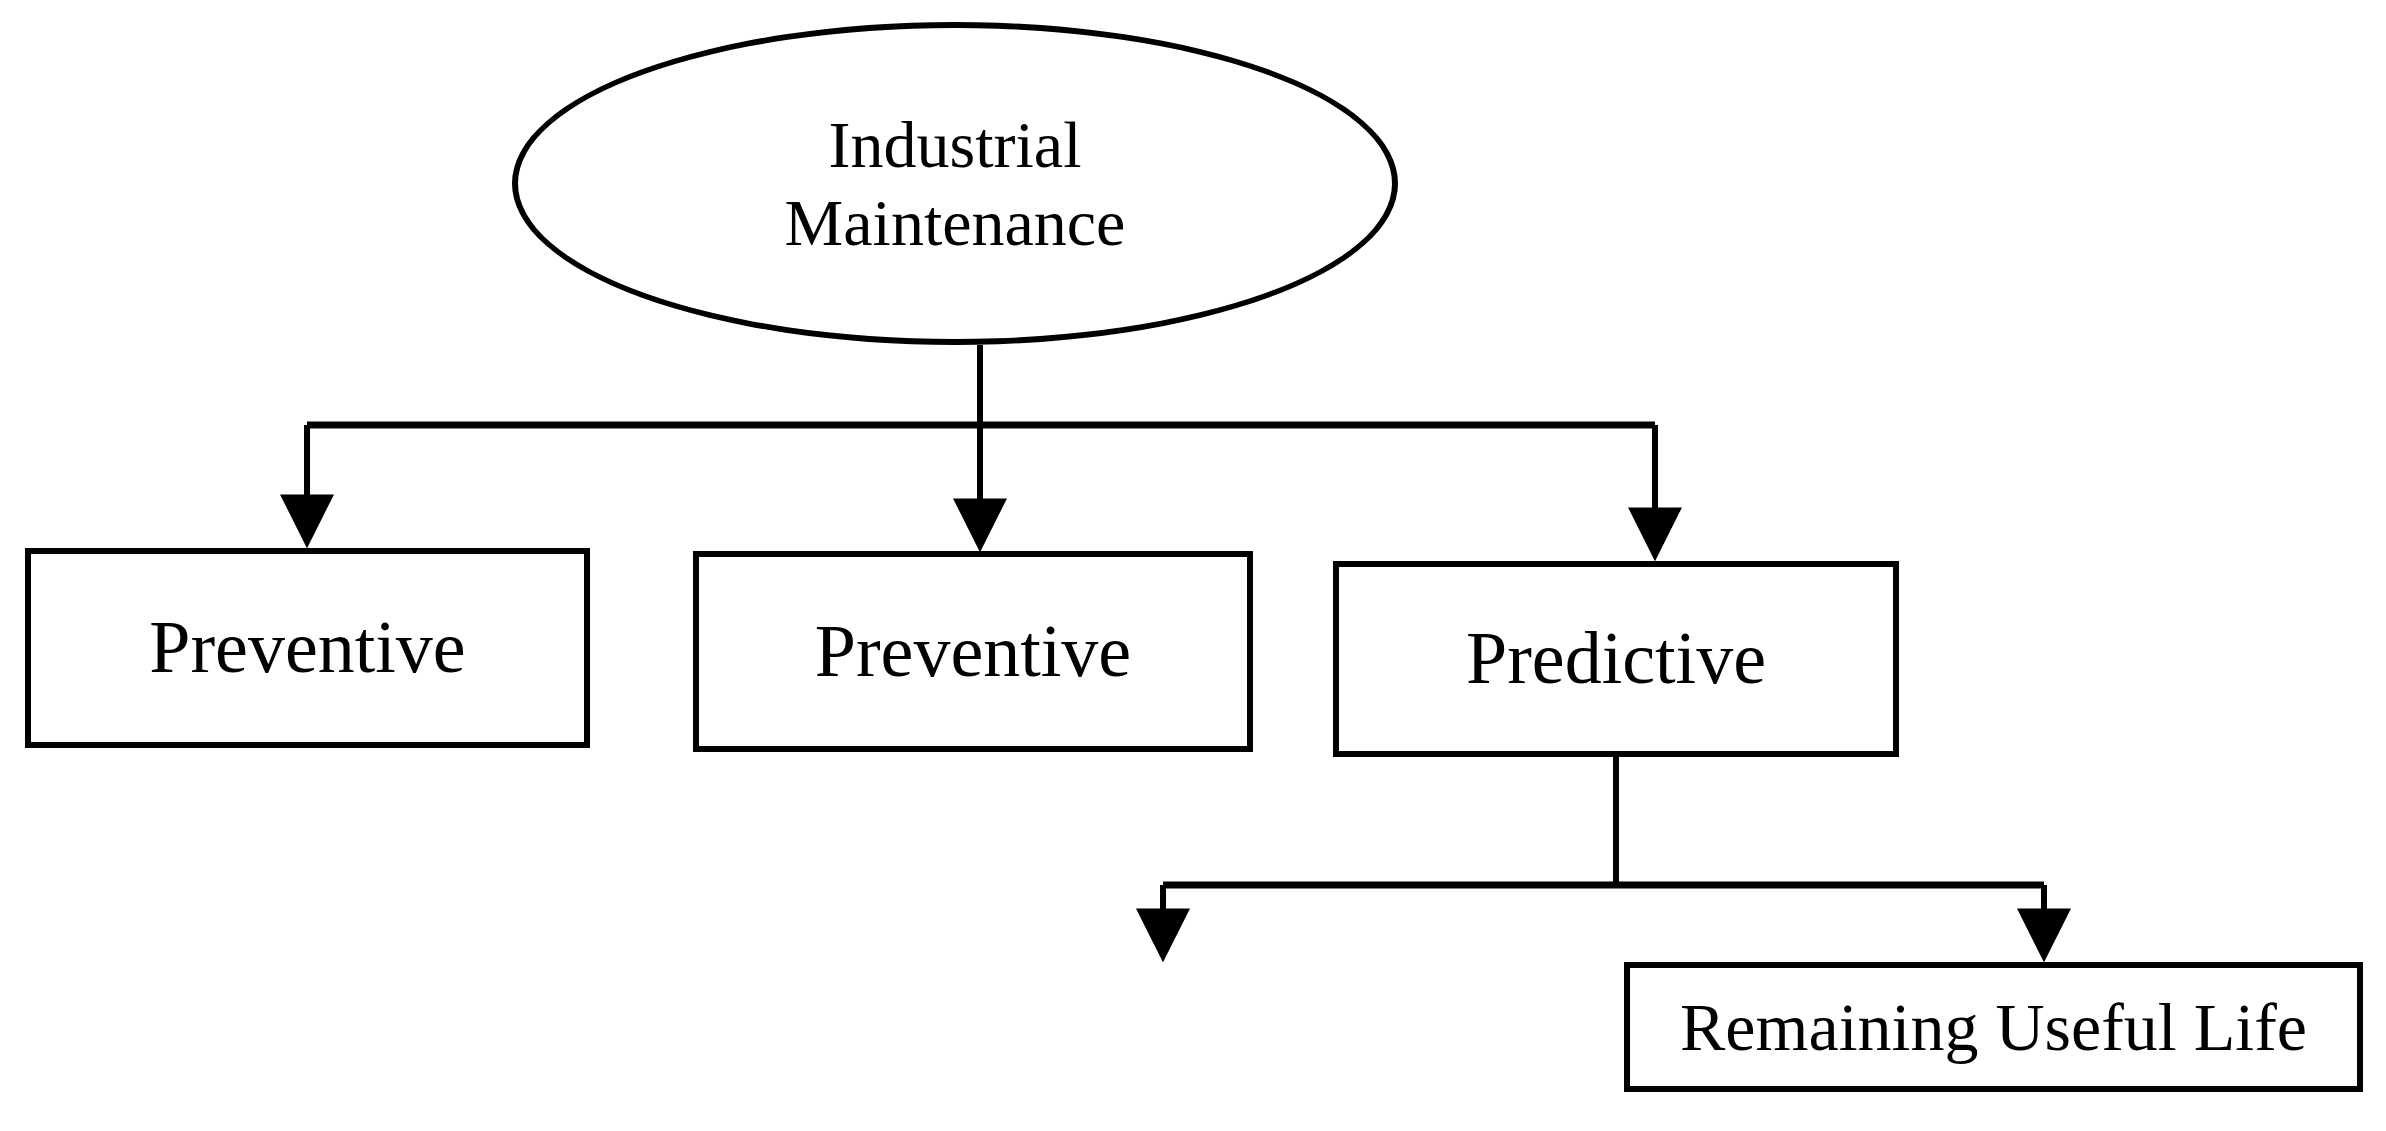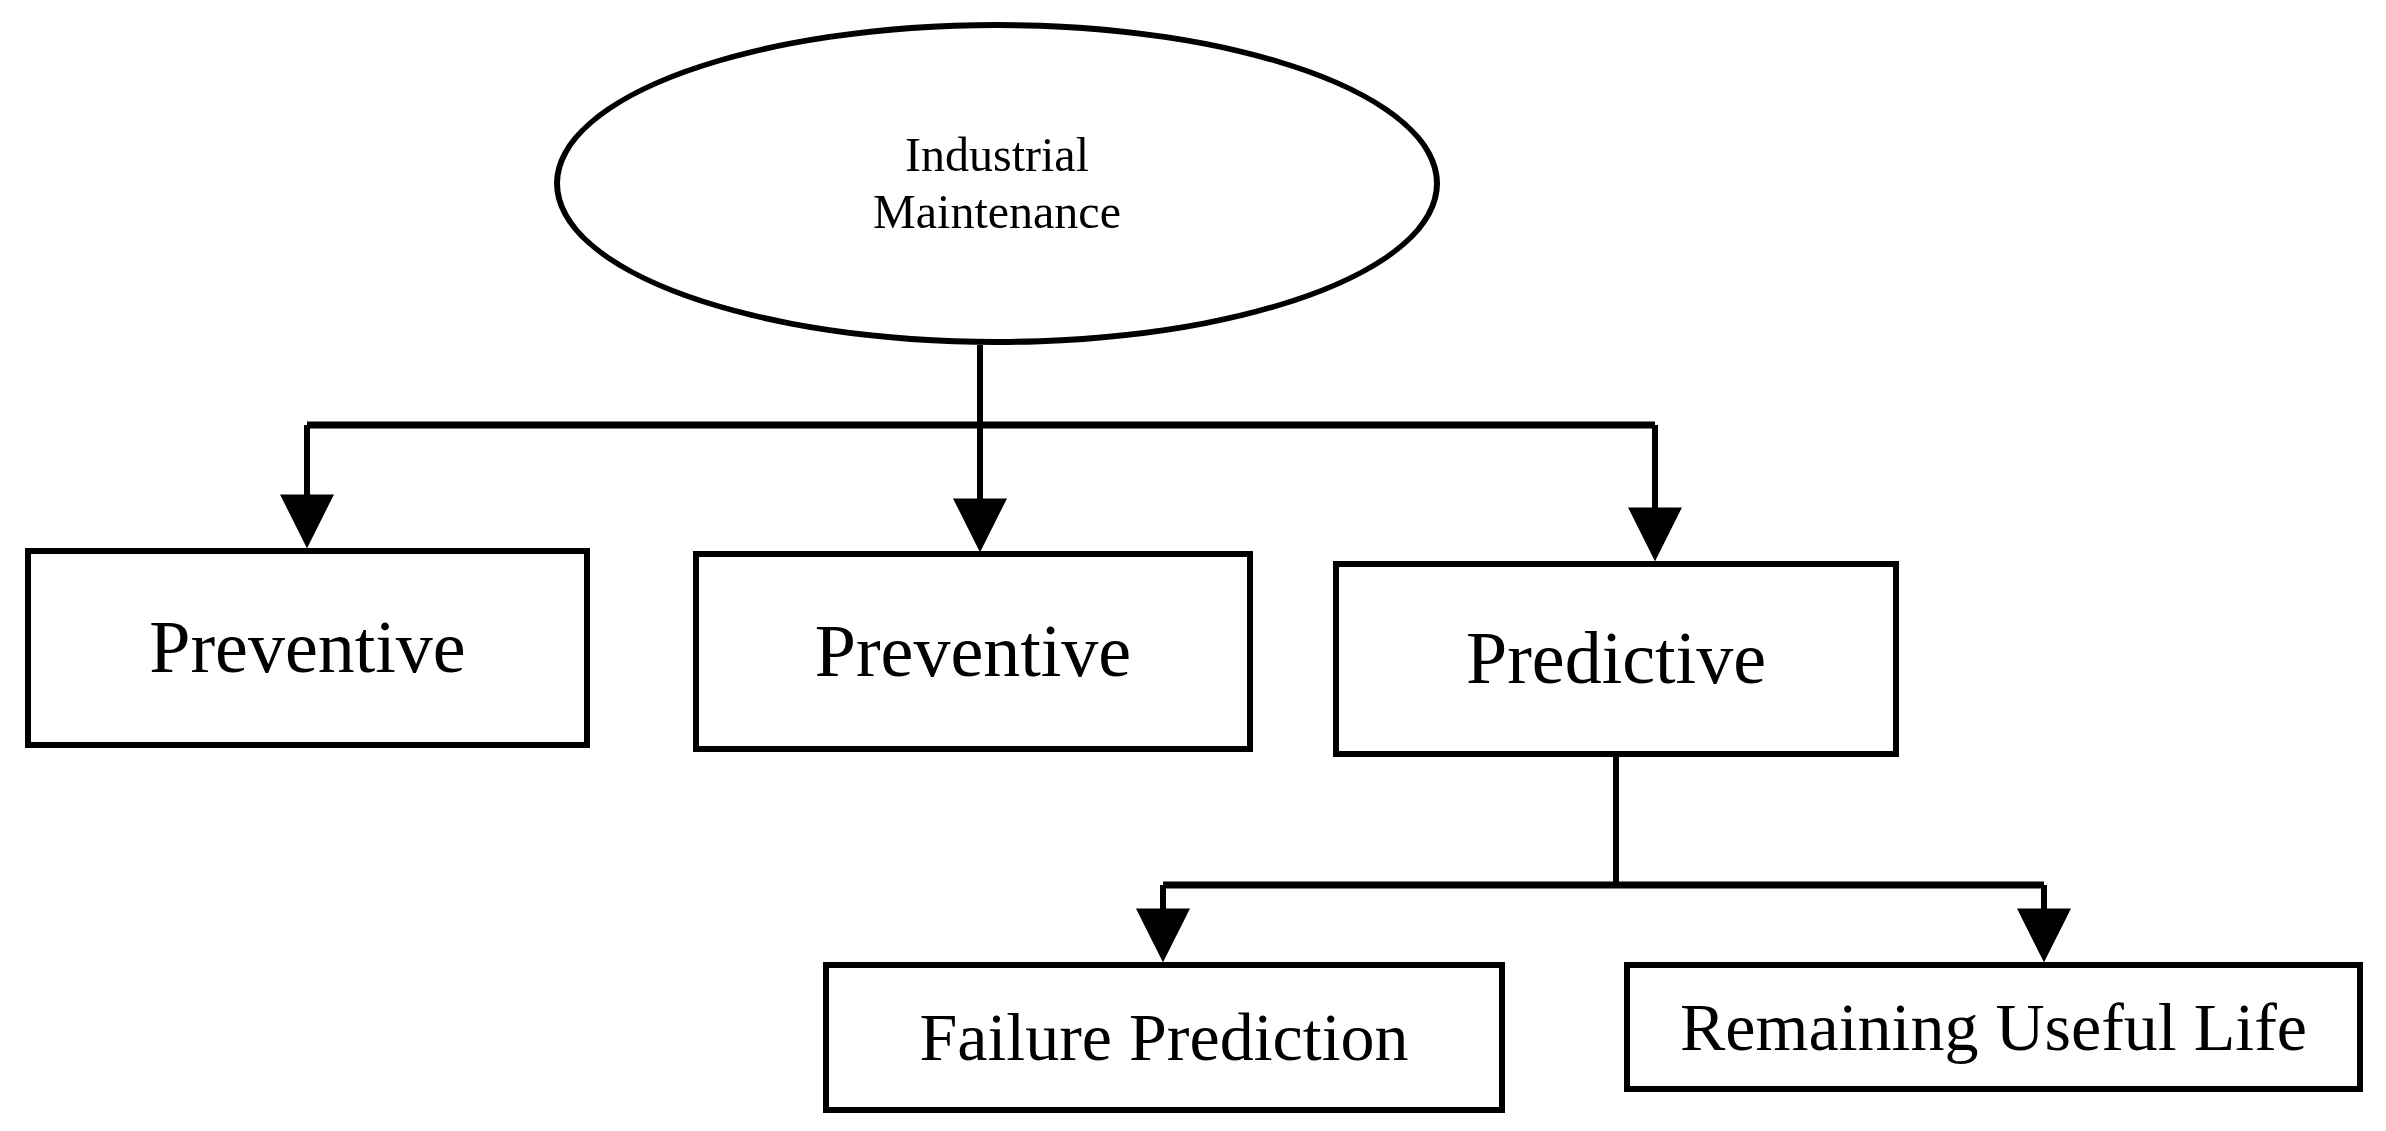--- a/index.html
+++ b/index.html
@@ -48,23 +48,23 @@
   }
   .node-label {
     display: block;
     width: 100%;
     padding: 0 10px;
     box-sizing: border-box;
   }
 
   
   #node-root {
-    left: 554px;  top: 22px;
+    left: 512px;  top: 22px;
     width: 886px; height: 323px;
-    font-size: 48px;
+    font-size: 66px;
   }
   #node-corrective {
     left: 25px;   top: 548px;
     width: 565px; height: 200px;
     font-size: 74px;
   }
   #node-preventive {
     left: 693px;  top: 551px;
     width: 560px; height: 201px;
     font-size: 74px;
@@ -126,21 +126,18 @@
   </div>
 
   <div class="node node-box" id="node-predictive">
     <span class="node-label">Predictive</span>
   </div>
 
   <div class="node node-box" id="node-preventive">
     <span class="node-label">Preventive</span>
   </div>
 
-  <div class="node node-box" id="node-failure-prediction">
-    <span class="node-label">Failure Prediction</span>
-  </div>
 
   <div class="node node-box" id="node-remaining-useful-life">
     <span class="node-label">Remaining Useful Life</span>
   </div>
 
 </div>
 
 </body></html>

